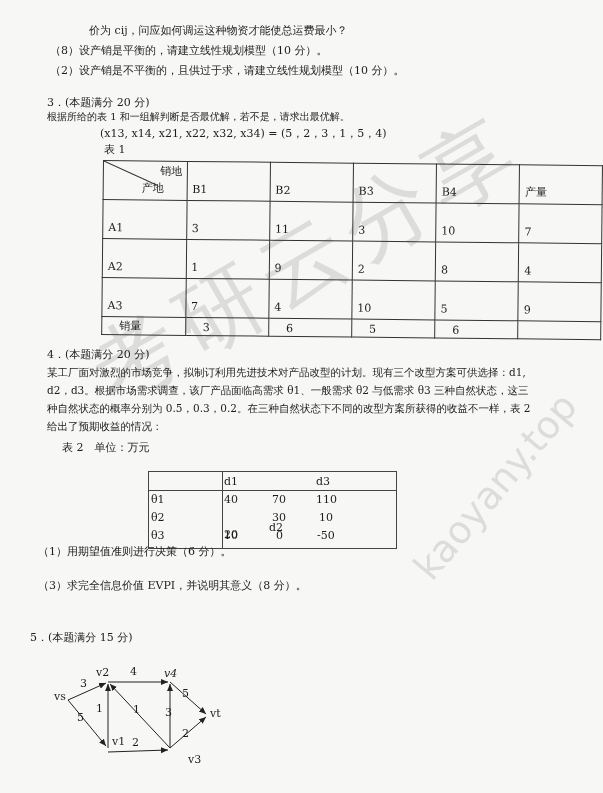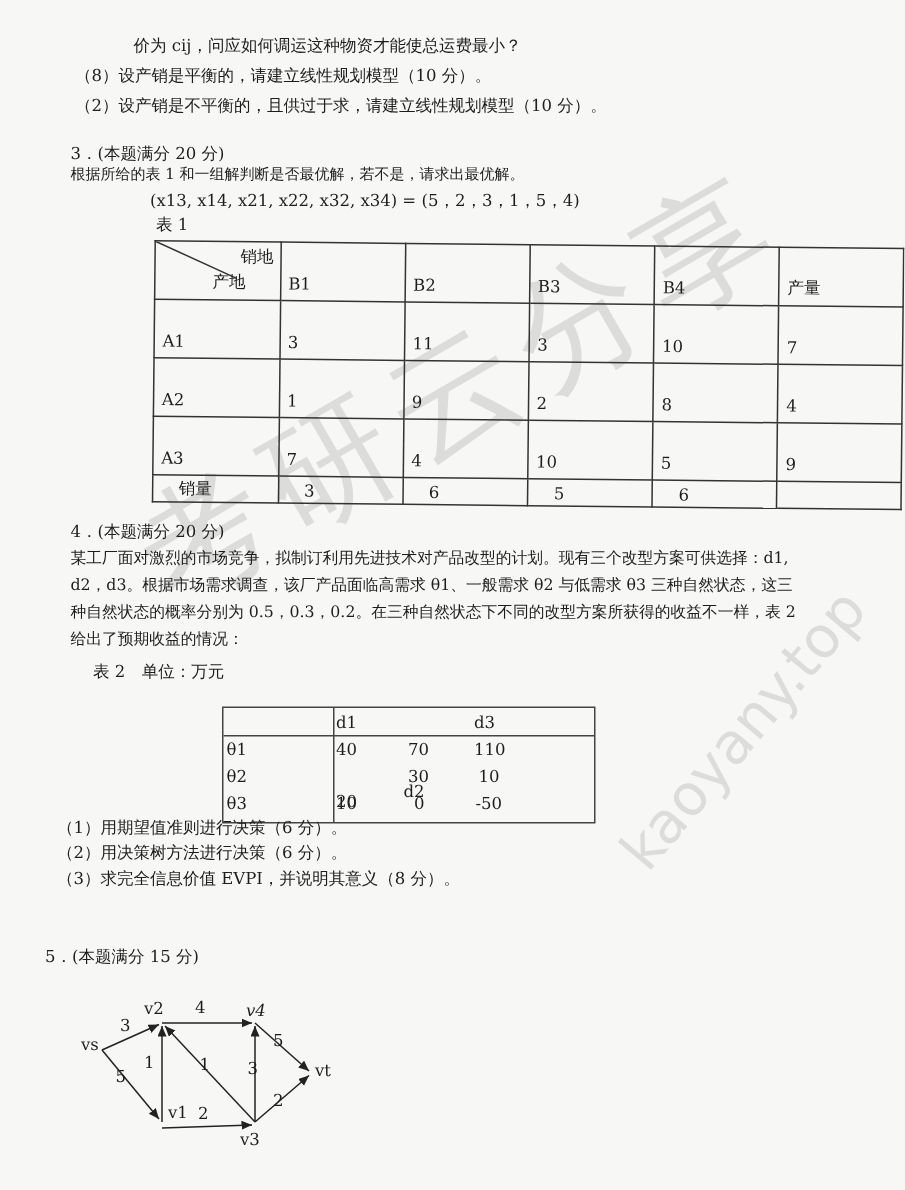--- a/index.html
+++ b/index.html
@@ -122,21 +122,20 @@
     <span class="cell" style="left:123px; top:39px;">30</span>
     <span class="cell" style="left:170px; top:39px;">10</span>
 
     <span class="cell" style="left:2px; top:57px;">θ3</span>
     <span class="cell" style="left:75px; top:57px;">10</span>
     <span class="cell" style="left:127px; top:57px;">0</span>
     <span class="cell" style="left:168px; top:57px;">-50</span>
   </div>
 
   <div class="line" style="left:38px; top:545px;">（1）用期望值准则进行决策（6 分）。</div>
-  <div class="line" style="left:38px; top:562px;">（2）用决策树方法进行决策（6 分）。</div>
   <div class="line" style="left:38px; top:579px;">（3）求完全信息价值 EVPI，并说明其意义（8 分）。</div>
 
   <div class="line" style="left:30px; top:631px;">5．(本题满分 15 分)</div>
 
   <div class="graph">
     <svg width="200" height="115">
       <defs>
         <marker id="arr" markerWidth="8" markerHeight="8" refX="7" refY="3" orient="auto">
           <path d="M0,0 L7,3 L0,6 z" fill="#222"></path>
         </marker>
@@ -148,21 +147,21 @@
       <line x1="48" y1="22" x2="108" y2="22" stroke="#222" stroke-width="1" marker-end="url(#arr)"></line>
       <line x1="48" y1="92" x2="108" y2="90" stroke="#222" stroke-width="1" marker-end="url(#arr)"></line>
       <line x1="110" y1="88" x2="50" y2="24" stroke="#222" stroke-width="1" marker-end="url(#arr)"></line>
       <line x1="110" y1="88" x2="110" y2="24" stroke="#222" stroke-width="1" marker-end="url(#arr)"></line>
       <line x1="110" y1="22" x2="146" y2="54" stroke="#222" stroke-width="1" marker-end="url(#arr)"></line>
       <line x1="110" y1="88" x2="146" y2="57" stroke="#222" stroke-width="1" marker-end="url(#arr)"></line>
     </svg>
     <span class="glabel" style="left:-6px; top:30px;">vs</span>
     <span class="glabel" style="left:52px; top:75px;">v1</span>
     <span class="glabel" style="left:36px; top:6px;">v2</span>
-    <span class="glabel" style="left:100px; top:93px;">v3</span>
+    <span class="glabel" style="left:128px; top:93px;">v3</span>
     <span class="glabel" style="left:104px; top:7px;font-style:italic;">v4</span>
     <span class="glabel" style="left:150px; top:47px;">vt</span>
 
     <span class="glabel" style="left:20px; top:17px;">3</span>
     <span class="glabel" style="left:17px; top:51px;">5</span>
     <span class="glabel" style="left:36px; top:42px;">1</span>
     <span class="glabel" style="left:70px; top:5px;">4</span>
     <span class="glabel" style="left:72px; top:76px;">2</span>
     <span class="glabel" style="left:73px; top:43px;">1</span>
     <span class="glabel" style="left:105px; top:46px;">3</span>

